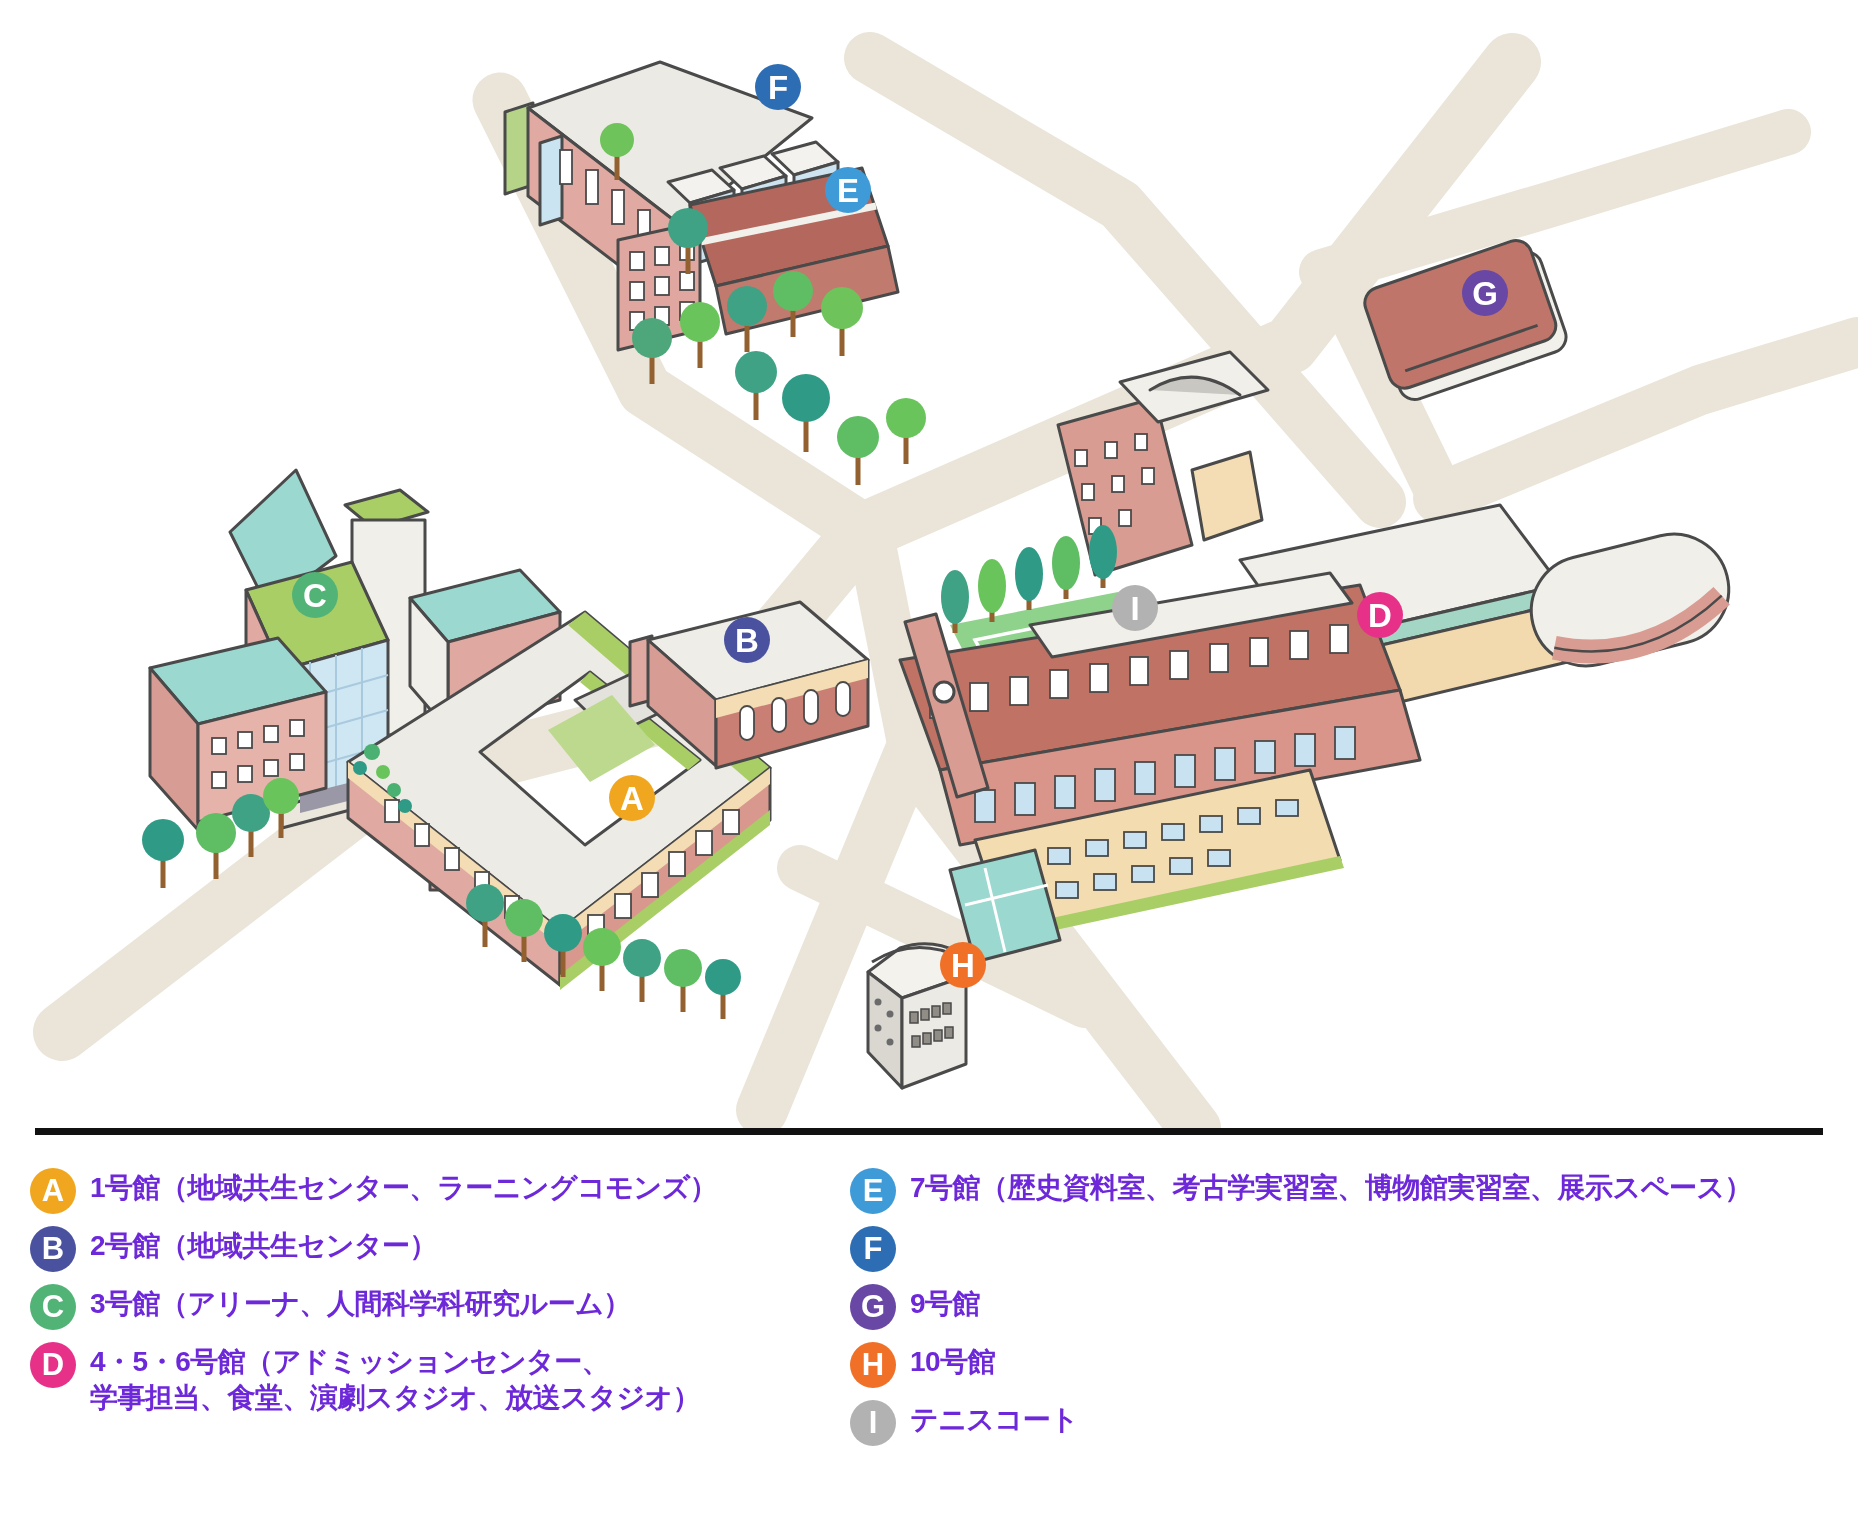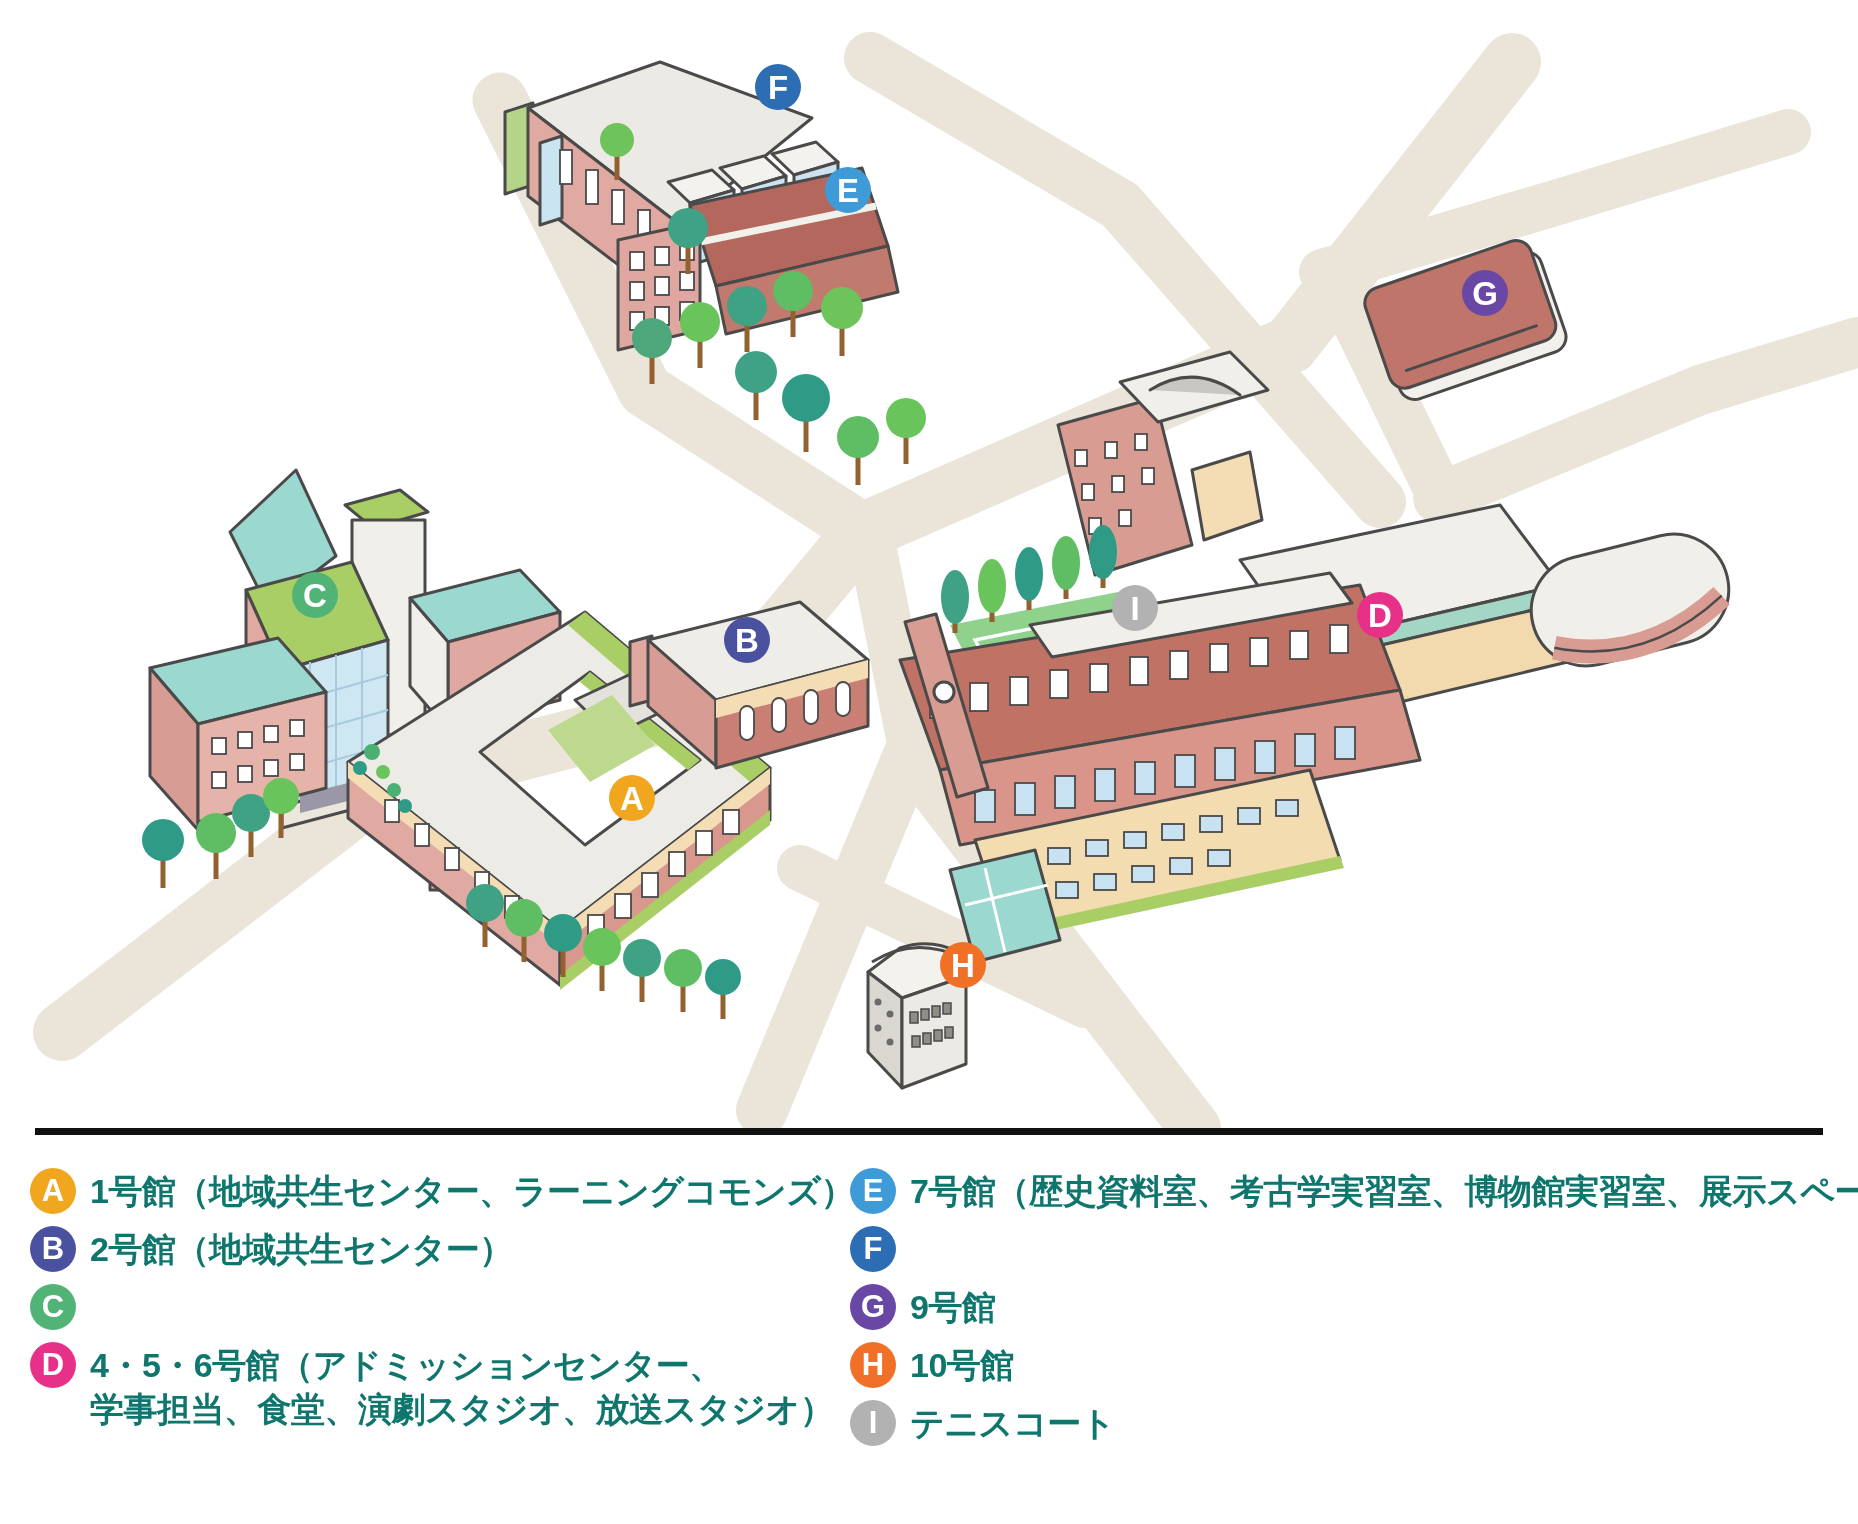--- a/index.html
+++ b/index.html
@@ -14,21 +14,21 @@
         font-size:33px;fill:#ffffff;text-anchor:middle;}
   .divider{position:absolute;left:35px;top:1128px;width:1788px;height:0;
         border-top:7px solid #111111;}
   .legend{position:absolute;left:0;top:1168px;width:1858px;}
   .legend .col{position:absolute;top:0;}
   .legend .col.left{left:30px;width:760px;}
   .legend .col.right{left:850px;width:1000px;}
   .legend-item{display:flex;align-items:flex-start;gap:14px;margin-bottom:12px;}
   .legend-badge{width:46px;height:46px;border-radius:50%;color:#ffffff;font-weight:bold;
         font-size:31px;line-height:46px;text-align:center;flex-shrink:0;}
-  .legend-text{font-size:34px;font-weight:bold;color:#0f766e;line-height:1.28;
+  .legend-text{font-size:28px;font-weight:bold;color:#6d28d9;line-height:1.28;
         letter-spacing:-0.5px;padding-top:2px;white-space:nowrap;}
 </style>
 </head>
 <body>
 
 <div class="page">
 
 <svg id="map" width="1858" height="1130" viewBox="0 0 1858 1130">
 
   <g>
@@ -395,20 +395,21 @@
         <div class="legend-item">
           <span class="legend-badge" style="background: rgb(240, 167, 31);">A</span>
           <span class="legend-text">1号館（地域共生センター、ラーニングコモンズ）</span>
         </div>
         <div class="legend-item">
           <span class="legend-badge" style="background: rgb(74, 82, 160);">B</span>
           <span class="legend-text">2号館（地域共生センター）</span>
         </div>
         <div class="legend-item">
           <span class="legend-badge" style="background: rgb(82, 179, 119);">C</span>
+          <span class="legend-text">3号館（アリーナ、人間科学科研究ルーム）</span>
         </div>
         <div class="legend-item">
           <span class="legend-badge" style="background: rgb(231, 49, 137);">D</span>
           <span class="legend-text">4・5・6号館（アドミッションセンター、<br>学事担当、食堂、演劇スタジオ、放送スタジオ）</span>
         </div>
       </div>
   <div class="col right" id="legend-right">
         <div class="legend-item">
           <span class="legend-badge" style="background: rgb(63, 155, 216);">E</span>
           <span class="legend-text">7号館（歴史資料室、考古学実習室、博物館実習室、展示スペース）</span>

